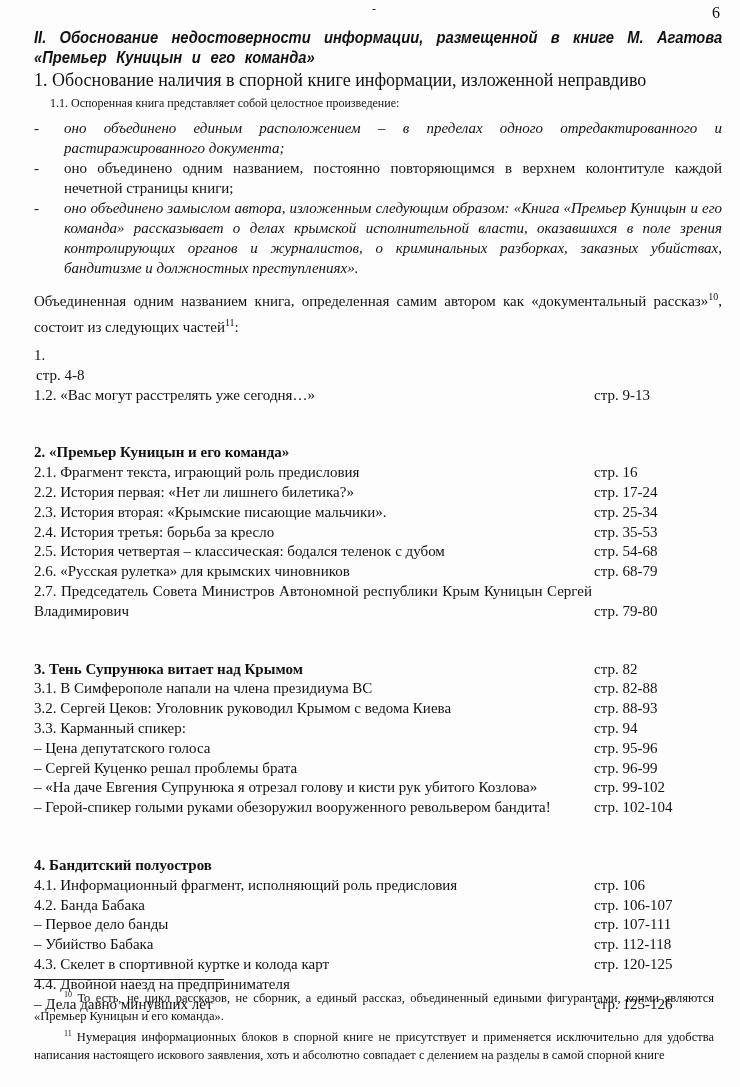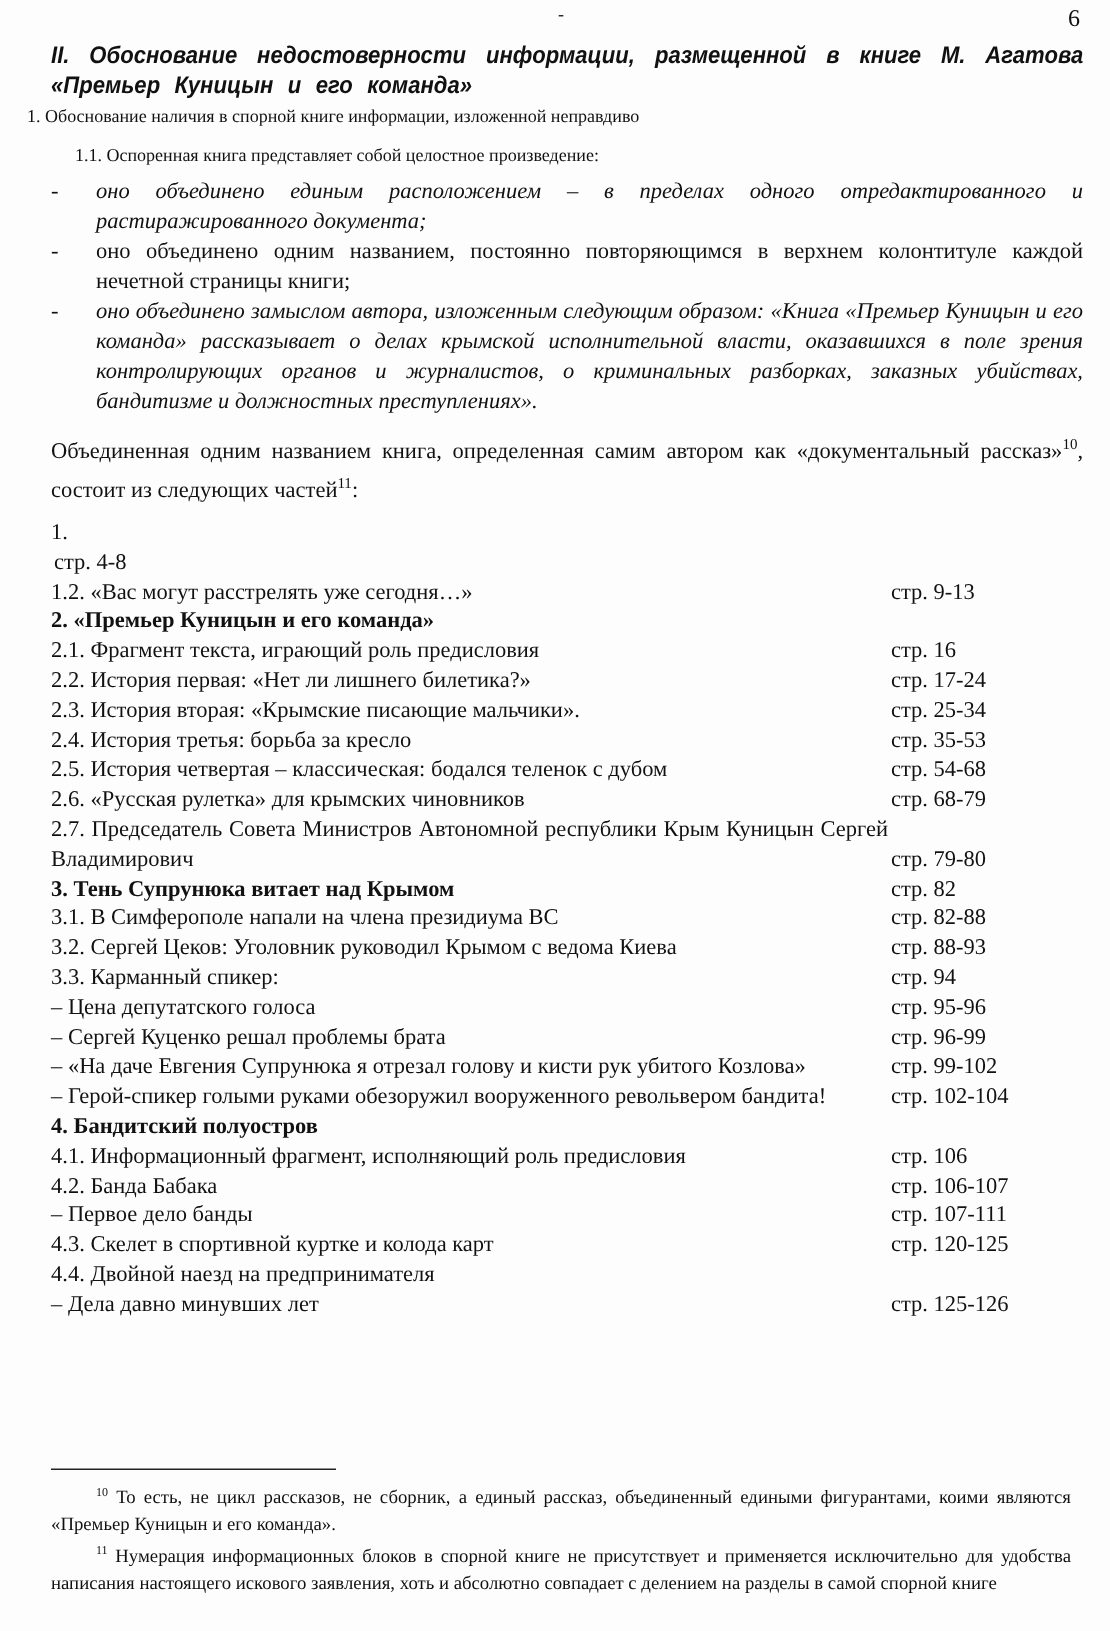--- a/index.html
+++ b/index.html
@@ -8,33 +8,33 @@
     font-family: "Liberation Serif", serif; color: #111; font-size: 15px;
   }
   .page-num { position: absolute; top: 4px; right: 20px; font-size: 16px; }
   .top-dash { position: absolute; top: 2px; left: 372px; font-size: 12px; }
   .heading {
     position: absolute; left: 34px; top: 28px; width: 688px;
     font-family: "Liberation Sans", sans-serif; font-style: italic; font-weight: bold;
     font-size: 16px; line-height: 20px; text-align: justify; text-align-last: left;
     word-spacing: 6px; transform: scaleX(0.92); transform-origin: left top; width: 748px;
   }
-  .sub1 { position: absolute; left: 18px; top: 70px; font-size: 12px; }
+  .sub1 { position: absolute; left: 34px; top: 70px; font-size: 18px; }
   .p11 { position: absolute; left: 50px; top: 96px; font-size: 12px; }
   .bullets { position: absolute; left: 34px; top: 118px; width: 688px; }
   .bullet { display: flex; line-height: 20px; margin-bottom: 0; }
   .bullet .mk { width: 30px; flex: 0 0 30px; }
   .bullet .tx { flex: 1; text-align: justify; }
   .para { position: absolute; left: 34px; top: 286px; width: 688px; line-height: 22px; text-align: justify; }
   sup { font-size: 10px; }
   .toc { position: absolute; left: 34px; top: 346px; width: 680px; }
   .toc-row { display: flex; line-height: 19.8px; }
   .toc-row .t { width: 558px; flex: 0 0 558px; text-align: justify; }
   .toc-row .pg { flex: 1; padding-left: 2px; align-self: flex-end; }
-  .toc-row.bold .t { font-weight: bold; }
+  .toc-row.bold .t { font-weight: bold; margin-top: 38px; }
   .fn-rule { position: absolute; left: 34px; top: 979px; width: 190px; border-top: 1px solid #222; }
   .footnotes { position: absolute; left: 34px; top: 986px; width: 680px; font-size: 12.5px; line-height: 17.5px; text-align: justify; }
   .fn { text-indent: 30px; }
   .fn sup { font-size: 8px; }
 </style>
 </head>
 <body>
 
 <div class="top-dash">-</div>
 <div class="page-num">6</div>
@@ -148,20 +148,24 @@
     </div>
     <div class="toc-row">
       <span class="t">4.2. Банда Бабака</span>
       <span class="pg">стр. 106-107</span>
     </div>
     <div class="toc-row">
       <span class="t">– Первое дело банды</span>
       <span class="pg">стр. 107-111</span>
     </div>
     <div class="toc-row">
+      <span class="t">– Убийство Бабака</span>
+      <span class="pg">стр. 112-118</span>
+    </div>
+    <div class="toc-row">
       <span class="t">4.3. Скелет в спортивной куртке и колода карт</span>
       <span class="pg">стр. 120-125</span>
     </div>
     <div class="toc-row">
       <span class="t">4.4. Двойной наезд на предпринимателя</span>
       <span class="pg"></span>
     </div>
     <div class="toc-row">
       <span class="t">– Дела давно минувших лет</span>
       <span class="pg">стр. 125-126</span>

